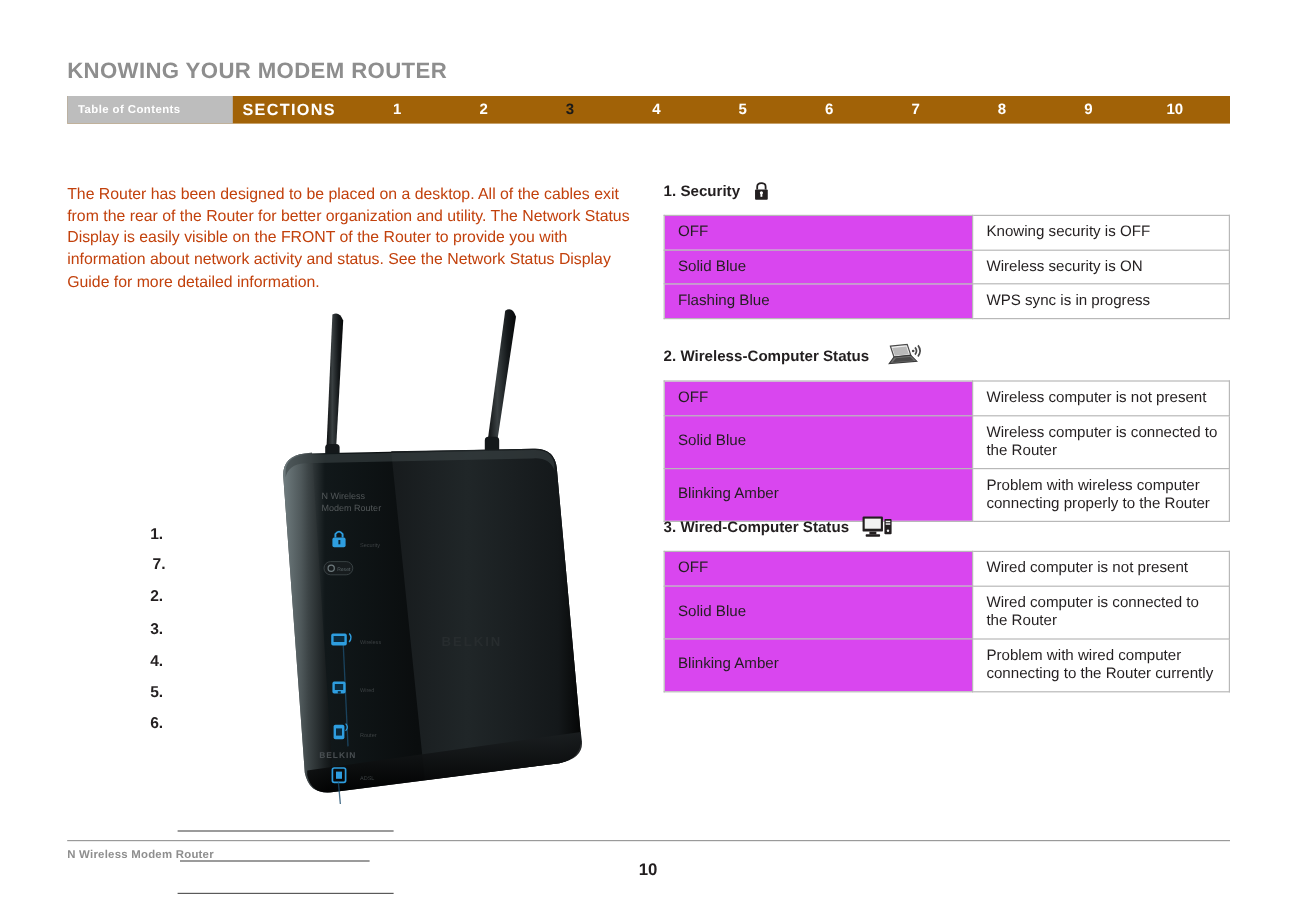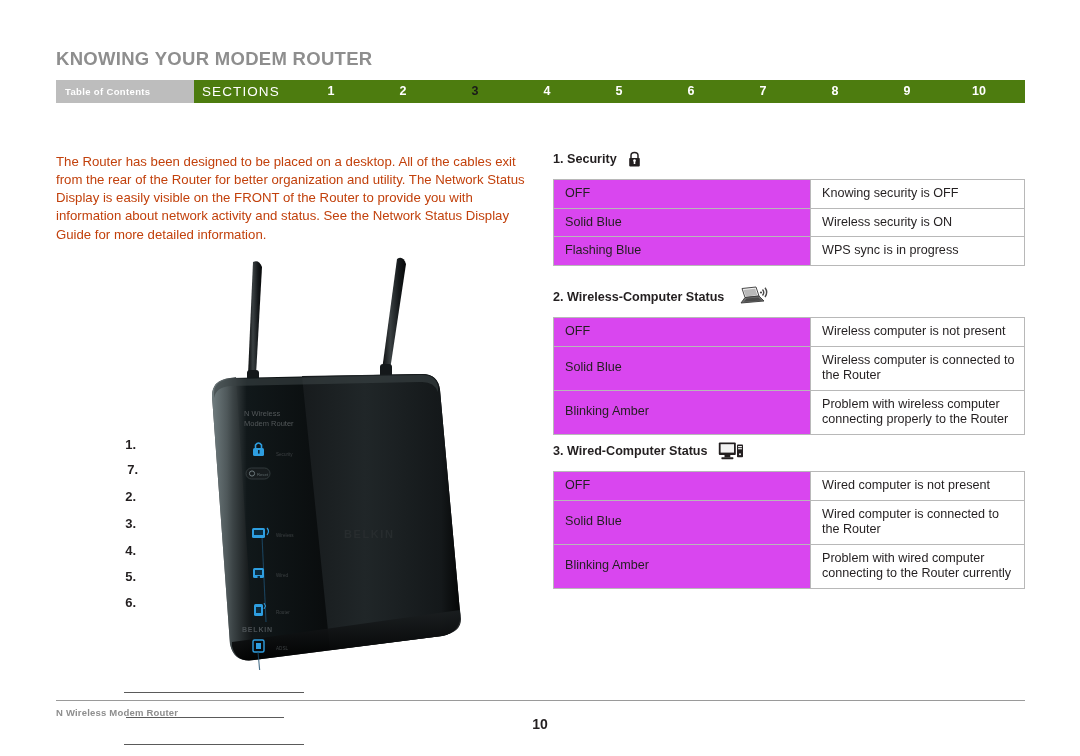--- a/index.html
+++ b/index.html
@@ -29,21 +29,21 @@
     white-space: nowrap;
   }
 
   
   #section-nav {
     position: absolute;
     left: 56px;
     top: 80px;
     width: 969px;
     height: 23px;
-    background: #4d7c0f;
+    background: #a16207;
     display: flex;
     align-items: center;
   }
   #toc-cell {
     width: 138px;
     height: 23px;
     background: #bdbdbd;
     display: flex;
     align-items: center;
     padding-left: 9px;
@@ -51,21 +51,21 @@
   }
   #toc-cell .toc-label {
     font-size: 9.5px;
     font-weight: bold;
     color: #ffffff;
     letter-spacing: 0.35px;
     white-space: nowrap;
   }
   #sections-label {
     font-size: 13.5px;
-    font-weight: normal;
+    font-weight: bold;
     color: #ffffff;
     letter-spacing: 1.1px;
     margin-left: 8px;
     white-space: nowrap;
   }
   .nav-num {
     position: absolute;
     top: 0;
     height: 23px;
     line-height: 23px;
@@ -86,21 +86,21 @@
     top: 140px;
     width: 470px;
     font-size: 13.2px;
     line-height: 18.1px;
     color: #c2410c;
   }
 
   
   #router-figure {
     position: absolute;
-    left: 84px;
+    left: 108px;
     top: 250px;
     width: 430px;
     height: 420px;
   }
   #router-image {
     position: absolute;
     left: 100px;
     top: 0px;
     width: 320px;
     height: 420px;
@@ -412,21 +412,21 @@
         <td class="desc">Wireless computer is connected to the Router</td>
       </tr>
       <tr>
         <td class="state">Blinking Amber</td>
         <td class="desc">Problem with wireless computer connecting properly to the Router</td>
       </tr>
     </tbody>
   </table>
 </div>
 
-<div class="status-block" style="top:440px">
+<div class="status-block" style="top:428px">
   <div class="status-head">
     <span class="head-text">3. Wired-Computer Status</span>
     <span class="head-icon">
       <svg width="26" height="20" viewBox="0 0 26 20">
 
         <rect x="0.8" y="1.5" width="17" height="12.5" rx="1" fill="#231f20"></rect>
         <rect x="2.6" y="3.2" width="13.4" height="8.4" fill="#f2f2f2"></rect>
         <rect x="6.5" y="14" width="5.8" height="2.4" fill="#231f20"></rect>
         <rect x="3.4" y="16.2" width="12" height="2" rx="0.6" fill="#231f20"></rect>
 

